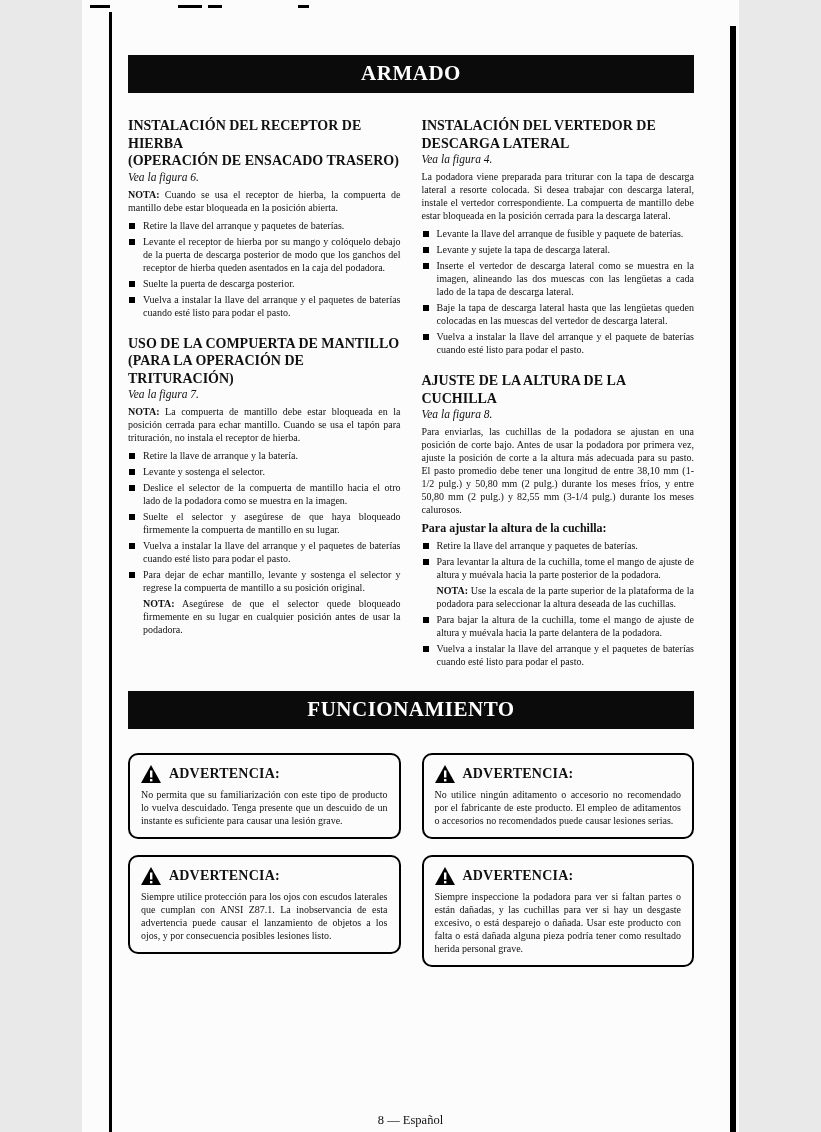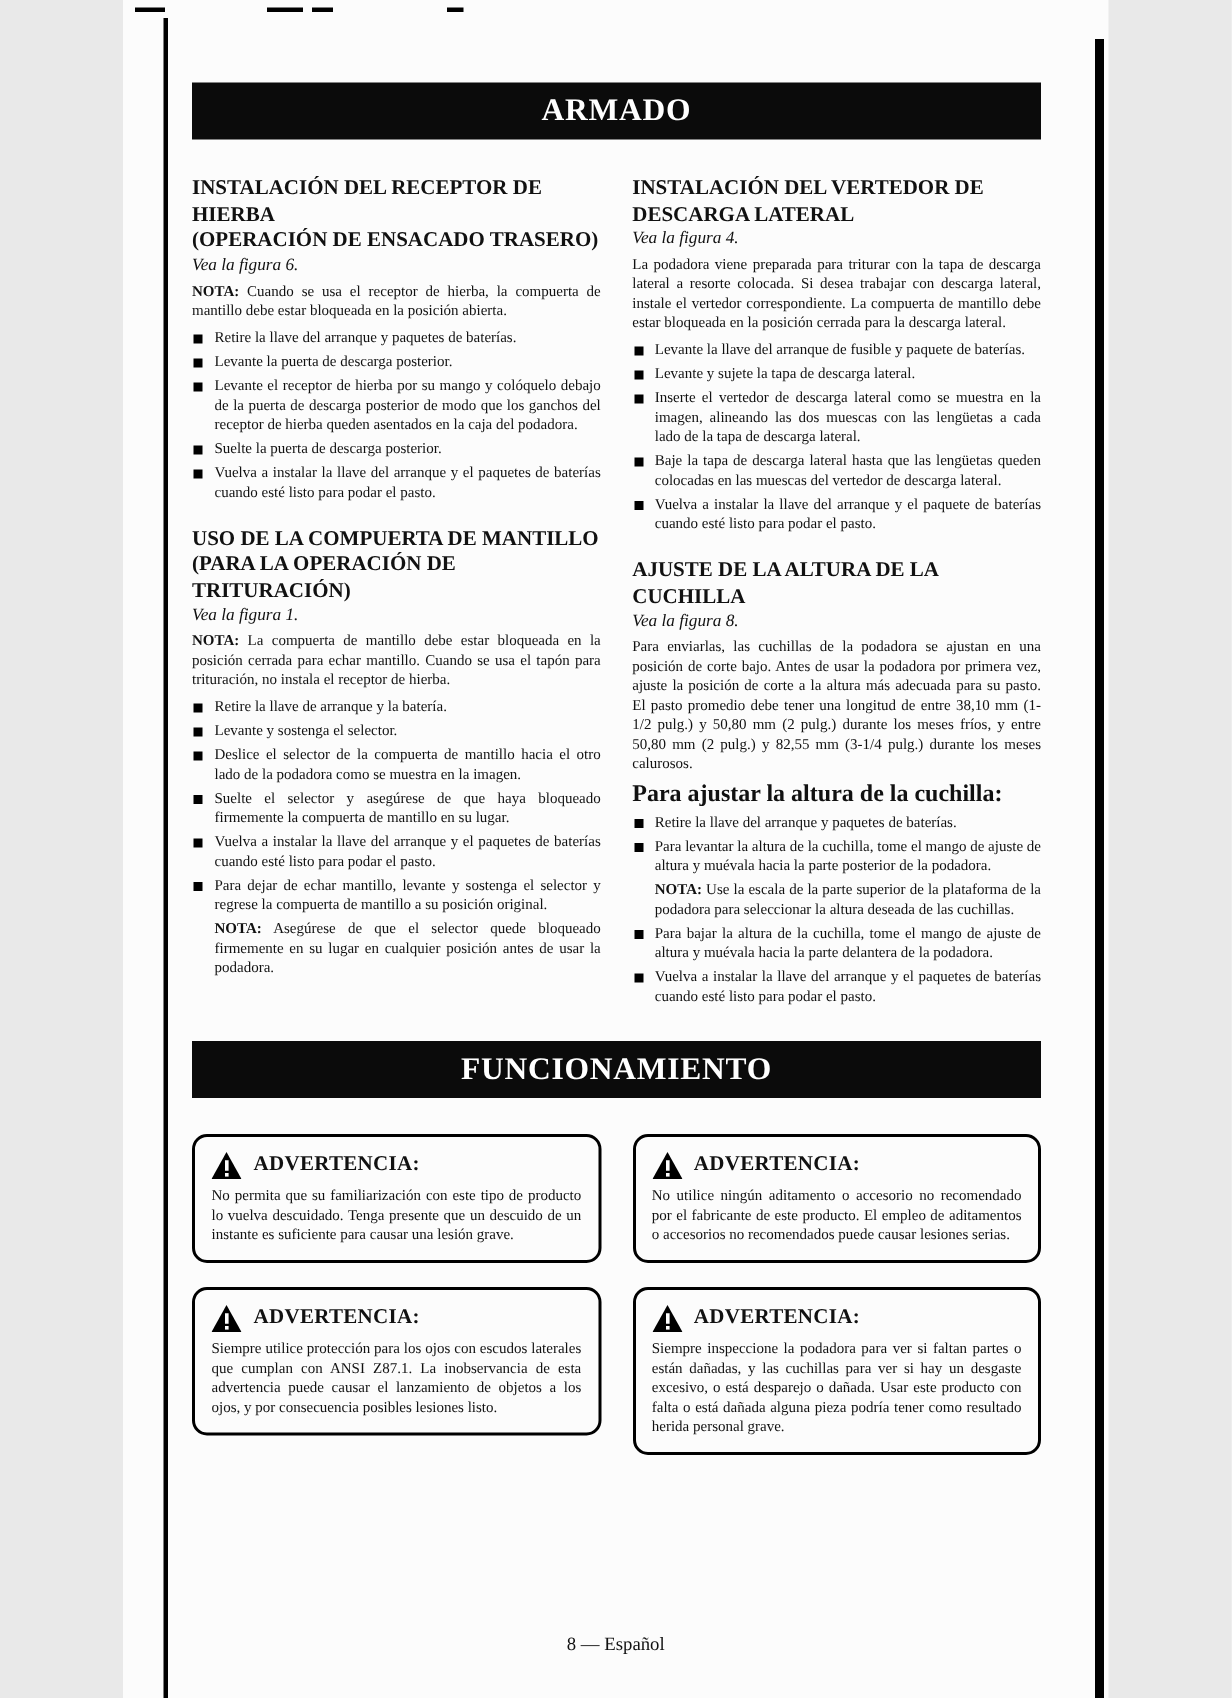--- a/index.html
+++ b/index.html
@@ -30,33 +30,33 @@
   .fig { font-style:italic; font-size:11.5px; margin:1px 0 5px; }
 
   .body-text, .bt, .warn-text { font-size:10px; line-height:1.3; text-align:justify; }
   .body-text { margin:0 0 5px; }
   .note-label { font-weight:bold; }
 
   .bullet { display:flex; margin:3px 0; }
   .sq { flex:none; width:6px; height:6px; background:#000; margin:4px 8px 0 1px; }
   .bt { flex:1; min-width:0; }
   .indent { margin-left:15px; margin-top:2px; margin-bottom:3px; }
-  .subhead { font-size:16px; font-weight:bold; margin:5px 0 3px; }
+  .subhead { font-size:12px; font-weight:bold; margin:5px 0 3px; }
 
   .func-bar { margin-top:20px; }
 
   .warn-grid { display:grid; grid-template-columns:1fr 1fr; column-gap:21px;
                row-gap:16px; margin-top:24px; align-items:start; }
   .warnbox { border:2.5px solid #000; border-radius:10px; padding:7px 11px 10px;
              background:#fcfcfc; }
   .warnhead { display:flex; align-items:center; gap:8px; margin:3px 0 5px; }
   .warn-label { font-size:14px; font-weight:bold; letter-spacing:.2px; }
   .warn-icon { display:inline-flex; }
 
-  .footer { position:absolute; left:0; right:0; bottom:28px; text-align:center;
+  .footer { position:absolute; left:0; right:0; bottom:4px; text-align:center;
             font-size:12.5px; }
 </style>
 </head>
 <body>
 
 <div class="page">
 
   <div class="edge edge-left"></div>
   <div class="edge edge-right"></div>
   <div class="dash d1"></div>
@@ -80,38 +80,34 @@
         <p class="body-text">
           <span class="note-label">NOTA:</span>
           <span>Cuando se usa el receptor de hierba, la compuerta de mantillo debe estar bloqueada en la posición abierta.</span>
         </p>
         <div class="bullet">
           <span class="sq"></span>
           <span class="bt">Retire la llave del arranque y paquetes de baterías.</span>
         </div>
         <div class="bullet">
           <span class="sq"></span>
-          <span class="bt">Levante la puerta de descarga posterior.</span>
-        </div>
-        <div class="bullet">
-          <span class="sq"></span>
           <span class="bt">Levante el receptor de hierba por su mango y colóquelo debajo de la puerta de descarga posterior de modo que los ganchos del receptor de hierba queden asentados en la caja del podadora.</span>
         </div>
         <div class="bullet">
           <span class="sq"></span>
           <span class="bt">Suelte la puerta de descarga posterior.</span>
         </div>
         <div class="bullet">
           <span class="sq"></span>
           <span class="bt">Vuelva a instalar la llave del arranque y el paquetes de baterías cuando esté listo para podar el pasto.</span>
         </div>
 
         <h3 class="heading">USO DE LA COMPUERTA DE MANTILLO
 (PARA LA OPERACIÓN DE TRITURACIÓN)</h3>
-        <div class="fig">Vea la figura 1.</div>
+        <div class="fig">Vea la figura 7.</div>
         <p class="body-text">
           <span class="note-label">NOTA:</span>
           <span>La compuerta de mantillo debe estar bloqueada en la posición cerrada para echar mantillo. Cuando se usa el tapón para trituración, no instala el receptor de hierba.</span>
         </p>
         <div class="bullet">
           <span class="sq"></span>
           <span class="bt">Retire la llave de arranque y la batería.</span>
         </div>
         <div class="bullet">
           <span class="sq"></span>

